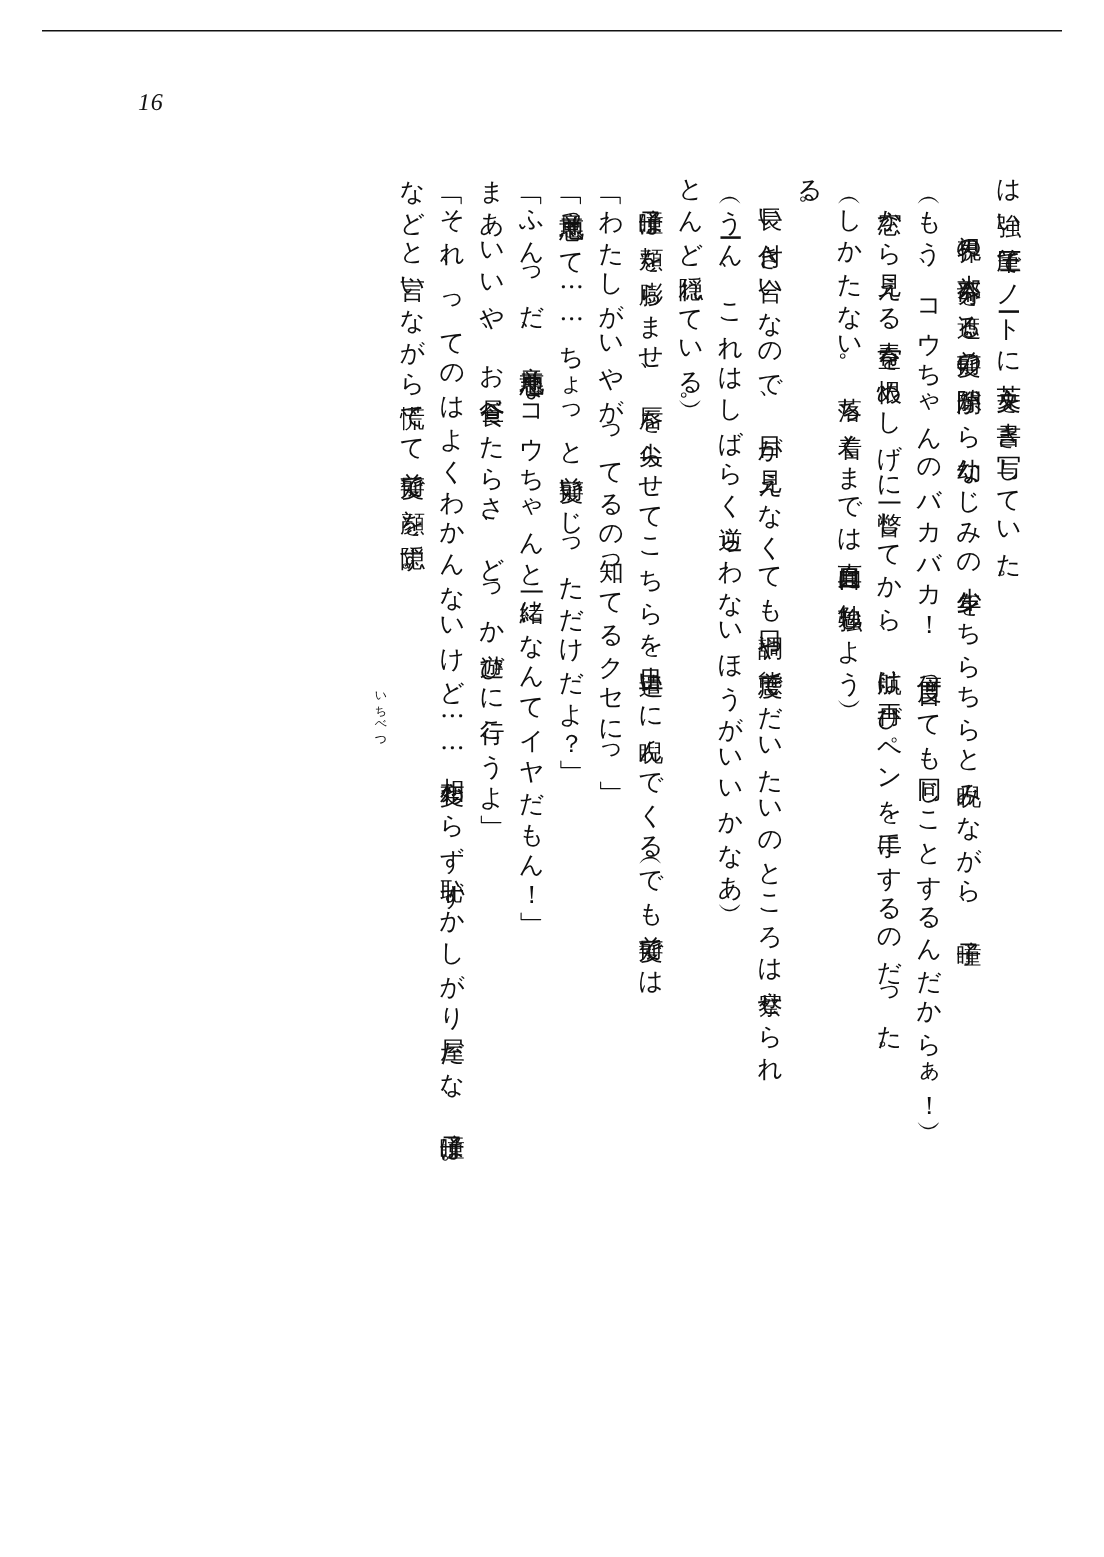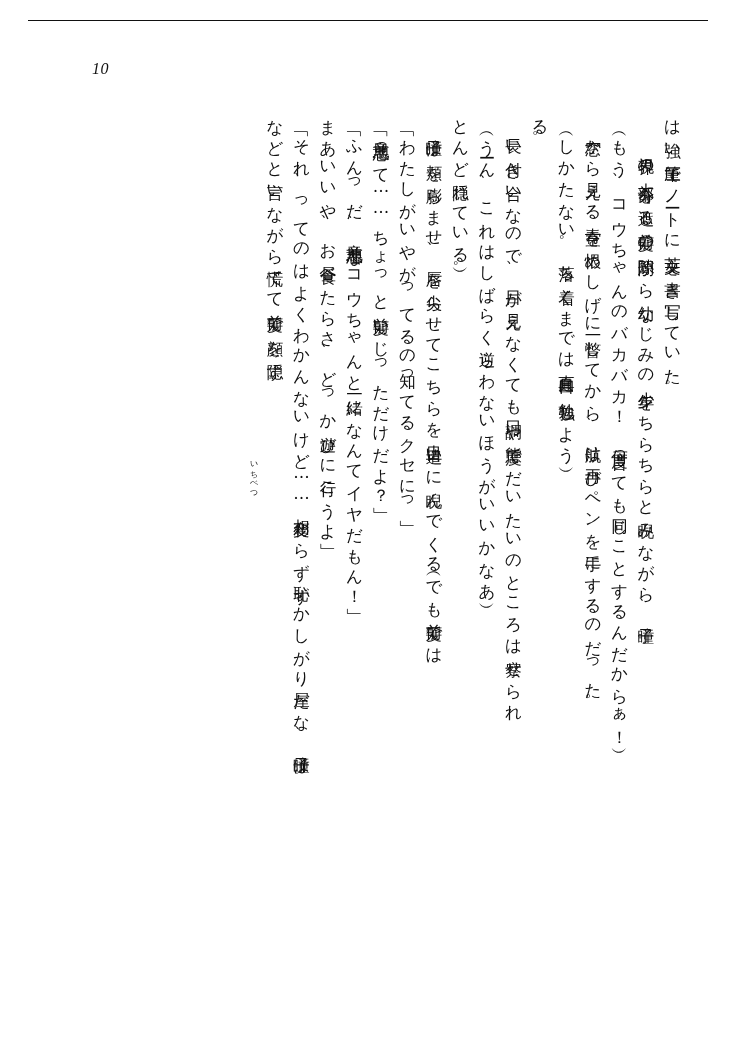--- a/index.html
+++ b/index.html
@@ -75,21 +75,21 @@
     writing-mode: vertical-rl;
     text-orientation: upright;
     color: #101010;
   }
 </style>
 </head>
 <body>
 
 <div class="page-top-rule"></div>
 
-<div class="page-number">10</div>
+<div class="page-number">16</div>
 
 <div class="text-block">
   <div class="col">などと言いながら慌てて前髪で顔を隠す。</div>
   <div class="col indent-1">「それ、ってのはよくわかんないけど……相変わらず恥ずかしがり屋だな、瞳子は。</div>
   <div class="col">まあいいや、お昼食べたらさ、どっか遊びに行こうよ」</div>
   <div class="col indent-1">「ふんっだ、意地悪なコウちゃんと一緒になんてイヤだもん！」</div>
   <div class="col indent-1">「意地悪って……ちょっと前髪いじっただけだよ？」</div>
   <div class="col indent-1">「わたしがいやがってるの知ってるクセにっ」</div>
   <div class="col indent-1">瞳子は頬を膨らませ、唇を尖らせてこちらを上目遣いに睨んでくる（でも前髪では</div>
   <div class="col">とんど隠れている）。</div>

